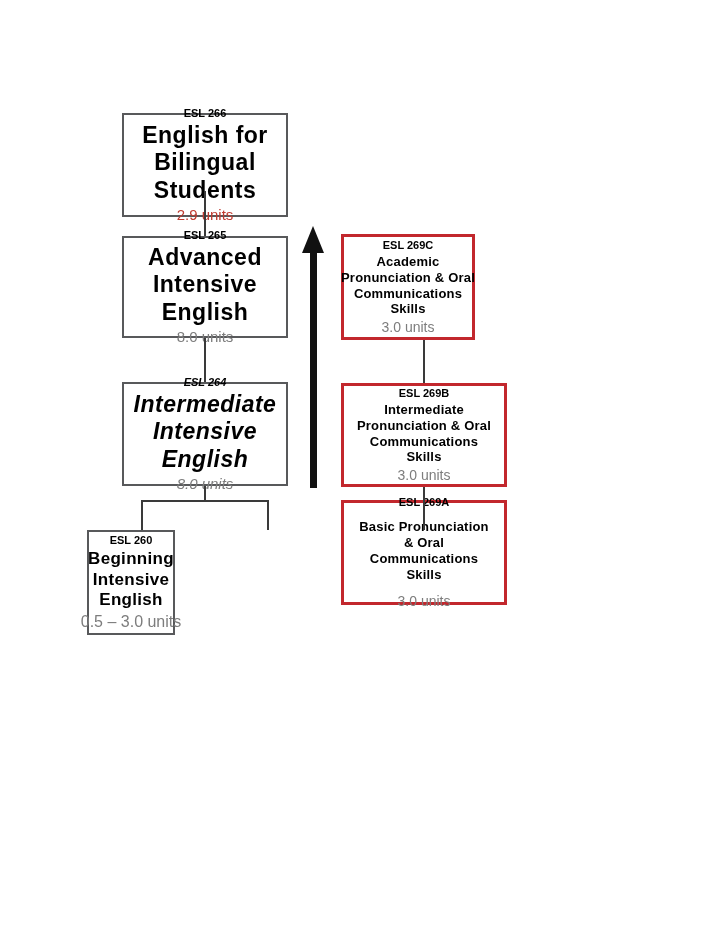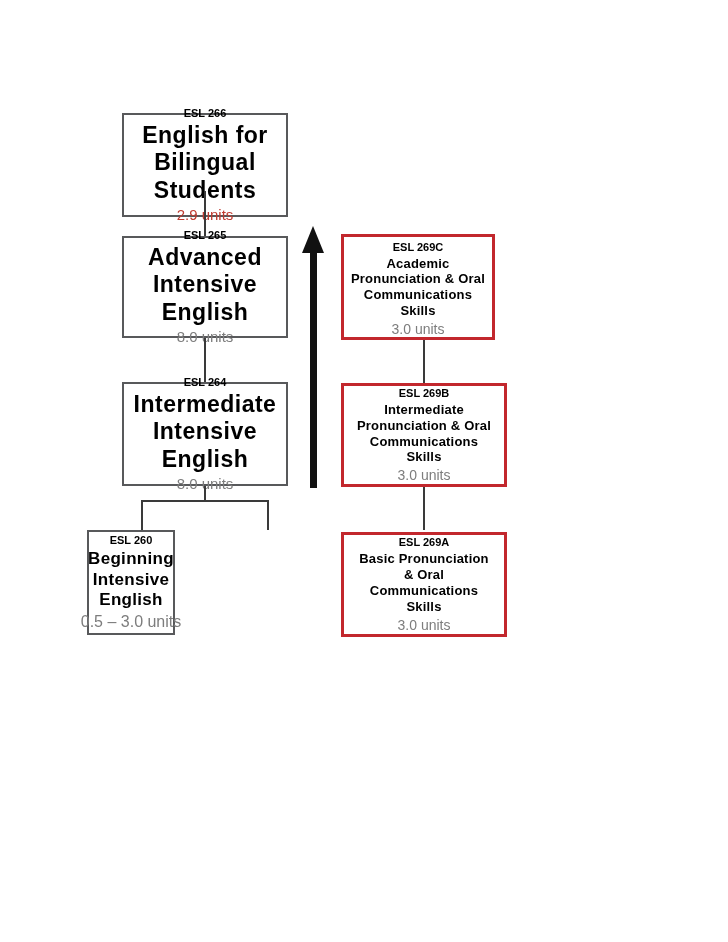--- a/index.html
+++ b/index.html
@@ -59,26 +59,26 @@
 
   .small .title { font-size: 17px; line-height: 1.22; letter-spacing: 0.3px; }
   .small .units { font-size: 16px; }
 
   .rednode { border: 3px solid #c2272d; }
   .rednode .title { font-size: 13px; line-height: 1.22; letter-spacing: 0.2px; }
   .rednode .units { font-size: 14px; }
 
   #box-esl-266  { left: 122px; top:  87px; width: 166px; height: 104px; margin-top: 26px; }
   #box-esl-265  { left: 122px; top: 236px; width: 166px; height: 102px; }
-  #box-esl-264  { left: 122px; top: 382px; width: 166px; height: 104px; }
+  #box-esl-264  { left: 122px; top: 382px; width: 166px; height: 104px; font-style: italic; }
   #box-esl-260  { left:  87px; top: 530px; width: 88px; height: 105px; }
   #box-esl-261  { left: 215px; top: 530px; width: 108px; height: 105px; }
-  #box-esl-269c { left: 341px; top: 234px; width: 154px; height: 106px; justify-content: flex-end; }
+  #box-esl-269c { left: 341px; top: 234px; width: 134px; height: 106px; }
   #box-esl-269b { left: 341px; top: 383px; width: 166px; height: 104px; }
-  #box-esl-269a { left: 341px; top: 532px; width: 166px; height: 105px; }
+  #box-esl-269a { left: 341px; top: 500px; width: 166px; height: 105px; gap: 8px; }
 
   .line { position: absolute; background: #3a3a3a; }
   #conn-266-265   { left: 204px; top: 191px; width: 2px;   height: 45px; }
   #conn-265-264   { left: 204px; top: 338px; width: 2px;   height: 44px; }
   #conn-264-stem  { left: 204px; top: 486px; width: 2px;   height: 16px; }
   #conn-264-hbar  { left: 141px; top: 500px; width: 128px; height: 2px;  }
   #conn-260-drop  { left: 141px; top: 500px; width: 2px;   height: 30px; }
   #conn-261-drop  { left: 267px; top: 500px; width: 2px;   height: 30px; }
   #conn-269c-269b { left: 423px; top: 340px; width: 2px;   height: 43px; }
   #conn-269b-269a { left: 423px; top: 487px; width: 2px;   height: 43px; }

